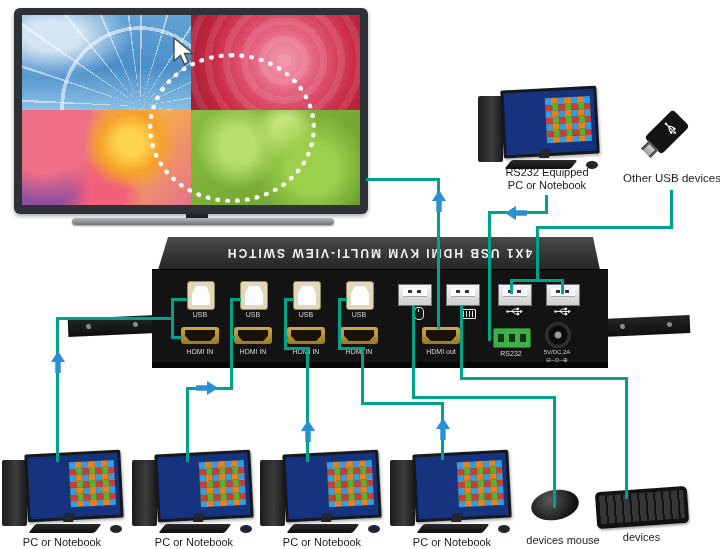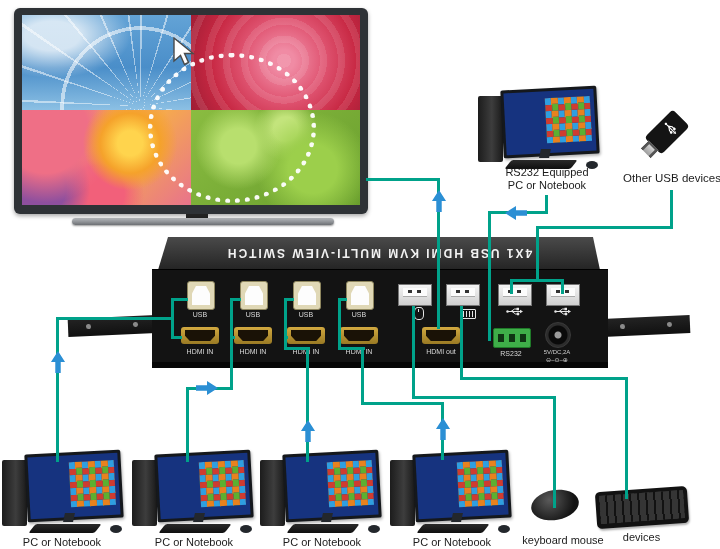--- a/index.html
+++ b/index.html
@@ -316,17 +316,17 @@
         </g>
       <circle cx="3" cy="9" r="2.6" fill="#ffffff"></circle>
         <path d="M28 5.5 l6 3.5 -6 3.5 z" fill="#ffffff"></path>
       <rect x="21" y="1.5" width="5" height="5" fill="#ffffff"></rect>
         <circle cx="24" cy="14" r="2.8" fill="#ffffff"></circle>
     </svg>
   </div>
   <div class="lbl" style="left:612px;top:172px;width:120px;font-size:11.5px">Other USB devices</div>
 
   <div class="big-mouse"></div>
-  <div class="lbl" style="left:508px;top:534px;width:110px">keyboard mouse</div>
+  <div class="lbl" style="left:508px;top:534px;width:110px">devices mouse</div>
   <div class="big-kb"></div>
   <div class="lbl" style="left:599px;top:531px;width:85px">devices</div>
 
 </div>
 
 </body></html>

